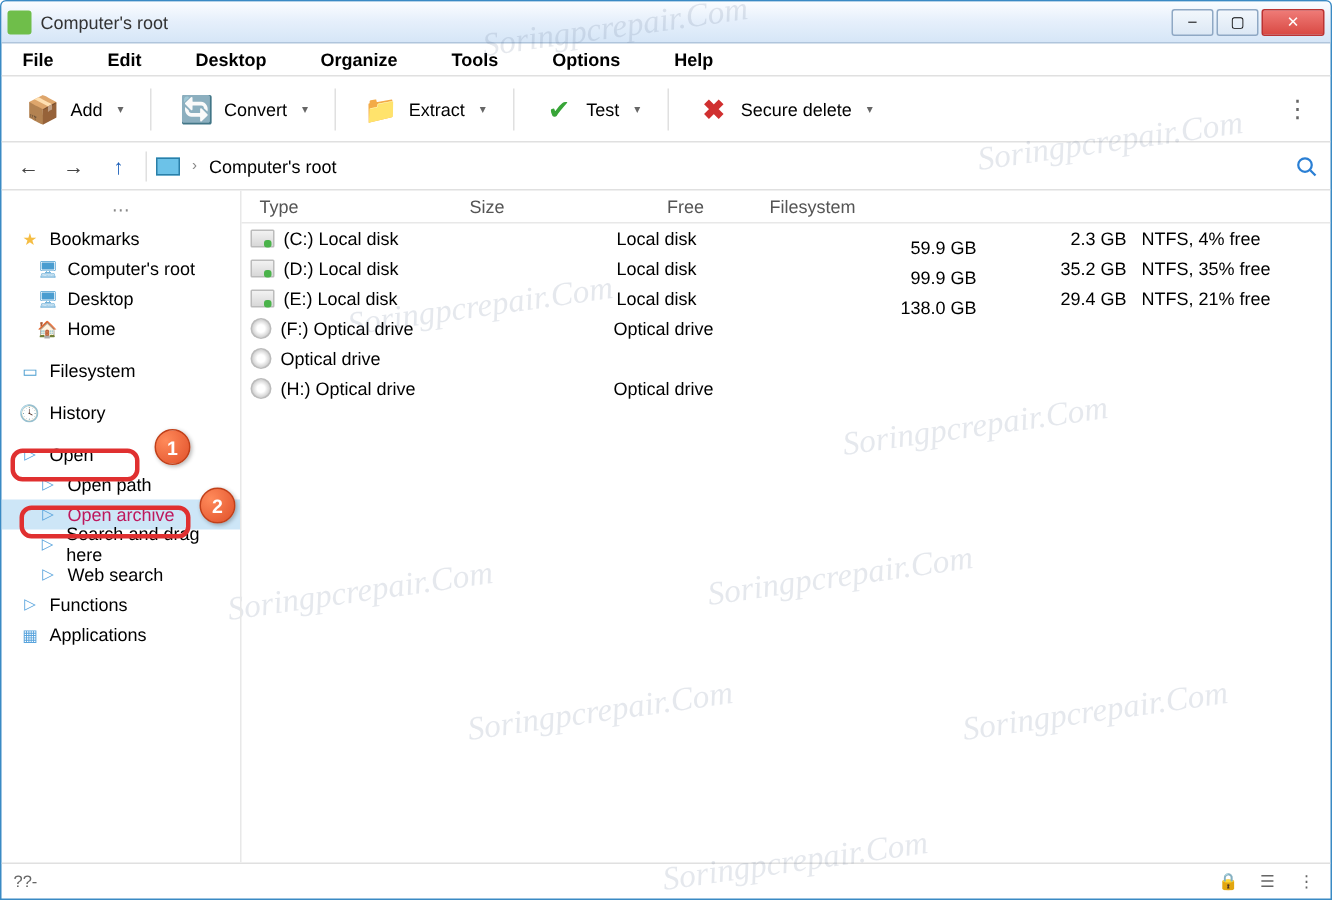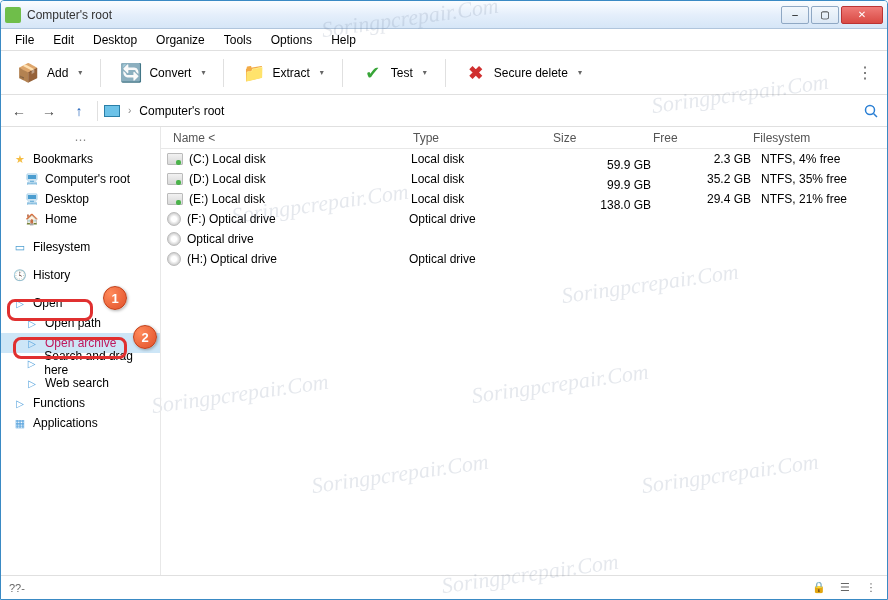--- a/index.html
+++ b/index.html
@@ -4,21 +4,21 @@
 <style>
 * { box-sizing: border-box; margin: 0; padding: 0; }
 body { font-family: "Segoe UI", Tahoma, sans-serif; font-size: 12px; background: #fff; color: #000; }
 .window { width: 888px; height: 600px; border: 1px solid #3a8ac4; border-radius: 4px 4px 0 0; overflow: hidden; display: flex; flex-direction: column; background: #fff; position: relative; }
 .titlebar { height: 28px; background: linear-gradient(#fbfdff, #e5effb, #d6e6f7); display: flex; align-items: center; padding: 0 4px; border-bottom: 1px solid #b0c5dc; }
 .titlebar .icon { width: 16px; height: 16px; margin-right: 6px; background: #6fbe4a; border-radius: 2px; position: relative; }
 .titlebar .title { flex: 1; color: #333; }
 .win-controls { display: flex; gap: 2px; }
 .win-controls .btn { width: 28px; height: 18px; border: 1px solid #8fa8c4; border-radius: 2px; background: linear-gradient(#f2f7fc,#dce8f5); display: flex; align-items: center; justify-content: center; font-size: 10px; }
 .win-controls .btn.close { background: linear-gradient(#ef7b77,#d94a44); border-color: #b33; color: #fff; width: 42px; }
-.menubar { height: 22px; display: flex; align-items: center; padding: 0 6px; gap: 3px; border-bottom: 1px solid #e0e0e0; }
+.menubar { height: 22px; display: flex; align-items: center; padding: 0 6px; gap: 20px; border-bottom: 1px solid #e0e0e0; font-weight: bold; }
 .menubar .mitem { padding: 2px 8px; cursor: default; }
 .toolbar { height: 44px; display: flex; align-items: center; padding: 0 6px; border-bottom: 1px solid #e0e0e0; gap: 4px; }
 .toolbar .tbtn { display: flex; align-items: center; gap: 6px; padding: 4px 10px; border-radius: 3px; }
 .toolbar .ticon { width: 24px; height: 24px; display: flex; align-items: center; justify-content: center; font-size: 18px; }
 .toolbar .drop { font-size: 8px; color: #666; padding-left: 4px; }
 .toolbar .sep { width: 1px; height: 28px; background: #e0e0e0; margin: 0 4px; }
 .toolbar .kebab { margin-left: auto; padding: 4px 8px; color: #666; font-size: 16px; }
 .navbar { height: 32px; display: flex; align-items: center; padding: 0 6px; gap: 6px; border-bottom: 1px solid #e0e0e0; }
 .nav-icon { width: 24px; height: 24px; display: flex; align-items: center; justify-content: center; color: #444; font-size: 14px; }
 .nav-icon.blue { color: #1a5eb8; }
@@ -43,21 +43,21 @@
 .sb-icon.open { color: #59a4dd; font-size: 10px; }
 .sb-spacer { height: 8px; }
 .annot { position: absolute; border: 3px solid #e03030; border-radius: 8px; pointer-events: none; }
 .annot-badge { position: absolute; width: 24px; height: 24px; border-radius: 50%; background: radial-gradient(circle at 30% 30%, #ff8a5a, #e0502a); color: #fff; font-weight: bold; display: flex; align-items: center; justify-content: center; font-size: 13px; border: 1px solid #c0401a; box-shadow: 1px 1px 3px rgba(0,0,0,0.3); }
 .filepane { flex: 1; display: flex; flex-direction: column; }
 .colheaders { display: flex; border-bottom: 1px solid #e8e8e8; height: 22px; align-items: center; padding-left: 6px; }
 .colheaders .col { color: #555; padding: 0 6px; }
 .col-name { width: 240px; }
 .col-type { width: 140px; }
 .col-size { width: 100px; text-align: left; }
-.col-free { width: 100px; text-align: left; }
+.col-free { width: 100px; text-align: center; }
 .col-fs { width: 130px; }
 .filerow { display: flex; align-items: center; padding: 2px 6px; height: 20px; }
 .filerow .fi { width: 16px; height: 12px; margin-right: 6px; display: flex; align-items: center; justify-content: center; font-size: 11px; }
 .fi.disk { background: linear-gradient(#f2f2f2,#d8d8d8); border: 1px solid #bbb; border-radius: 1px; position: relative; }
 .fi.disk::after { content: ''; position: absolute; right: 1px; bottom: -1px; width: 5px; height: 5px; background: #4ab34a; border-radius: 2px; }
 .fi.optical { width: 14px; height: 14px; border-radius: 50%; background: radial-gradient(#fff 30%, #d0d0d0 70%); border: 1px solid #bbb; }
 .filerow .cname { width: 222px; }
 .filerow .ctype { width: 140px; }
 .filerow .csize { width: 100px; text-align: right; margin-top: 12px; }
 .filerow .cfree { width: 100px; text-align: right; }
@@ -213,21 +213,20 @@
         </div>
 
       <div class="annot" style="top:172px;left:6px;width:86px;height:22px;"></div>
       <div class="annot-badge" style="top:159px;left:102px;">1</div>
       <div class="annot" style="top:210px;left:12px;width:114px;height:22px;"></div>
       <div class="annot-badge" style="top:198px;left:132px;">2</div>
     </div>
 
     <div class="filepane">
       <div class="colheaders">
-        <div class="col col-name">Name &lt;</div>
         <div class="col col-type">Type</div>
         <div class="col col-size">Size</div>
         <div class="col col-free">Free</div>
         <div class="col col-fs">Filesystem</div>
       </div>
       <div id="filerows">
           <div class="filerow">
             <span class="fi disk"></span>
             <span class="cname">(C:) Local disk</span>
             <span class="ctype">Local disk</span>

